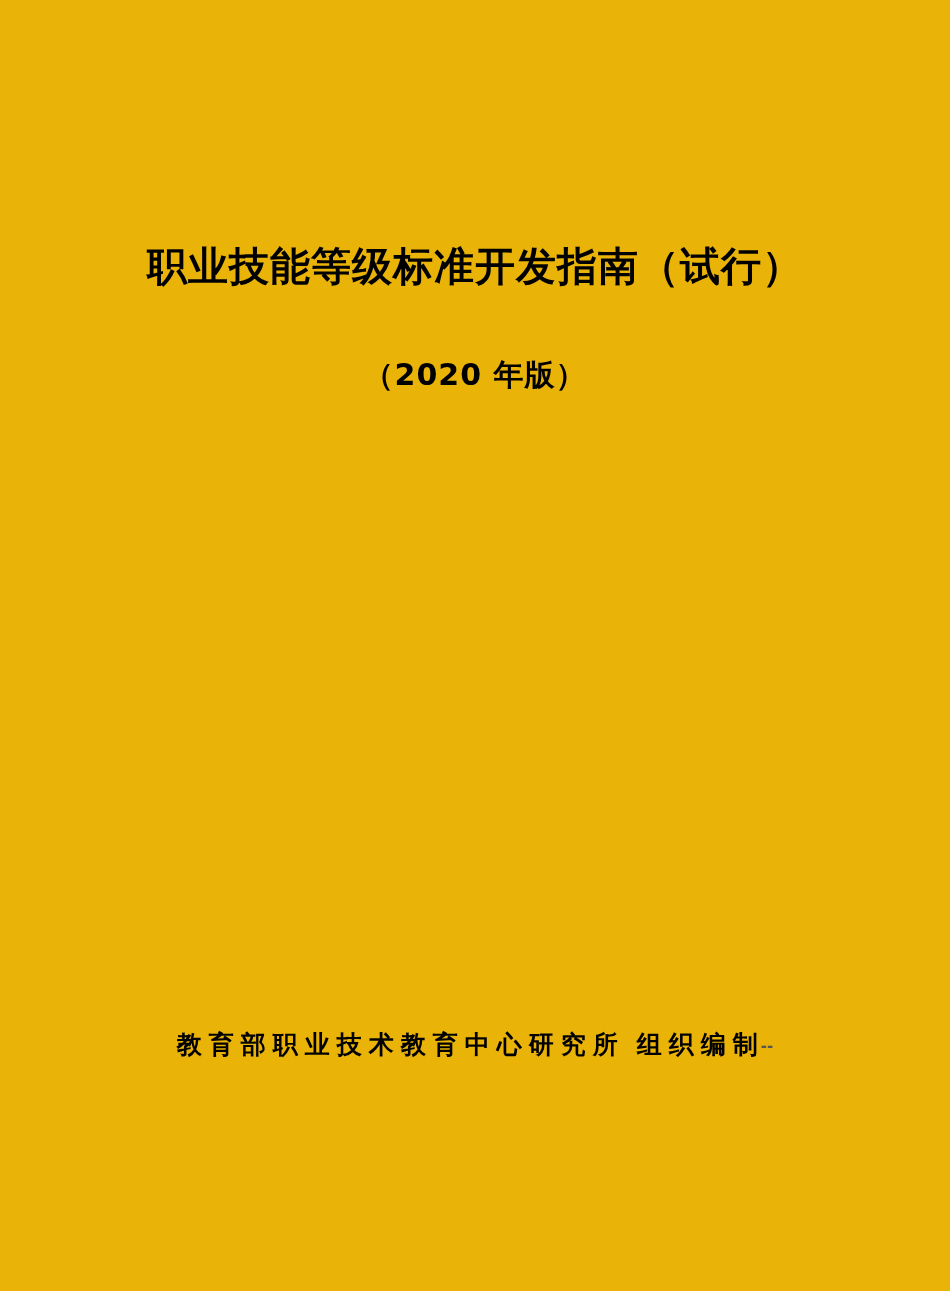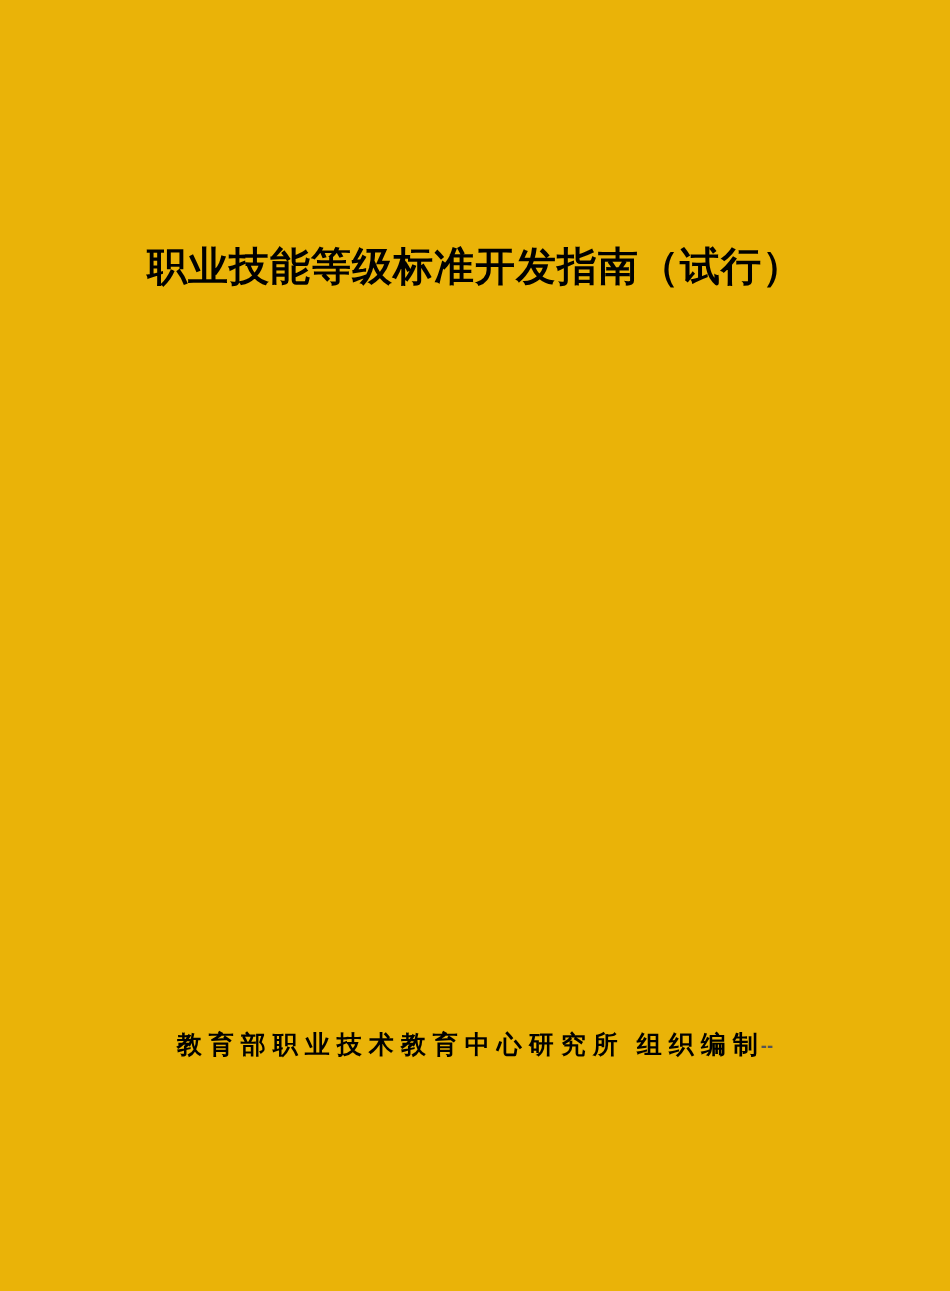--- a/index.html
+++ b/index.html
@@ -74,18 +74,21 @@
 </style>
 </head>
 <body>
 
 <div class="page">
 
   <div class="title-block">
     <h1 class="doc-title">职业技能等级标准开发指南（试行）</h1>
   </div>
 
+  <div class="subtitle-block">
+    <h2 class="doc-subtitle">（2020 年版）</h2>
+  </div>
 
   <div class="footer-block">
     <p class="org-line"><span>教育部职业技术教育中心研究所</span><span class="org-gap"></span><span>组织编制</span><span class="trailing-dashes">--</span></p>
   </div>
 
 </div>
 
 </body></html>

